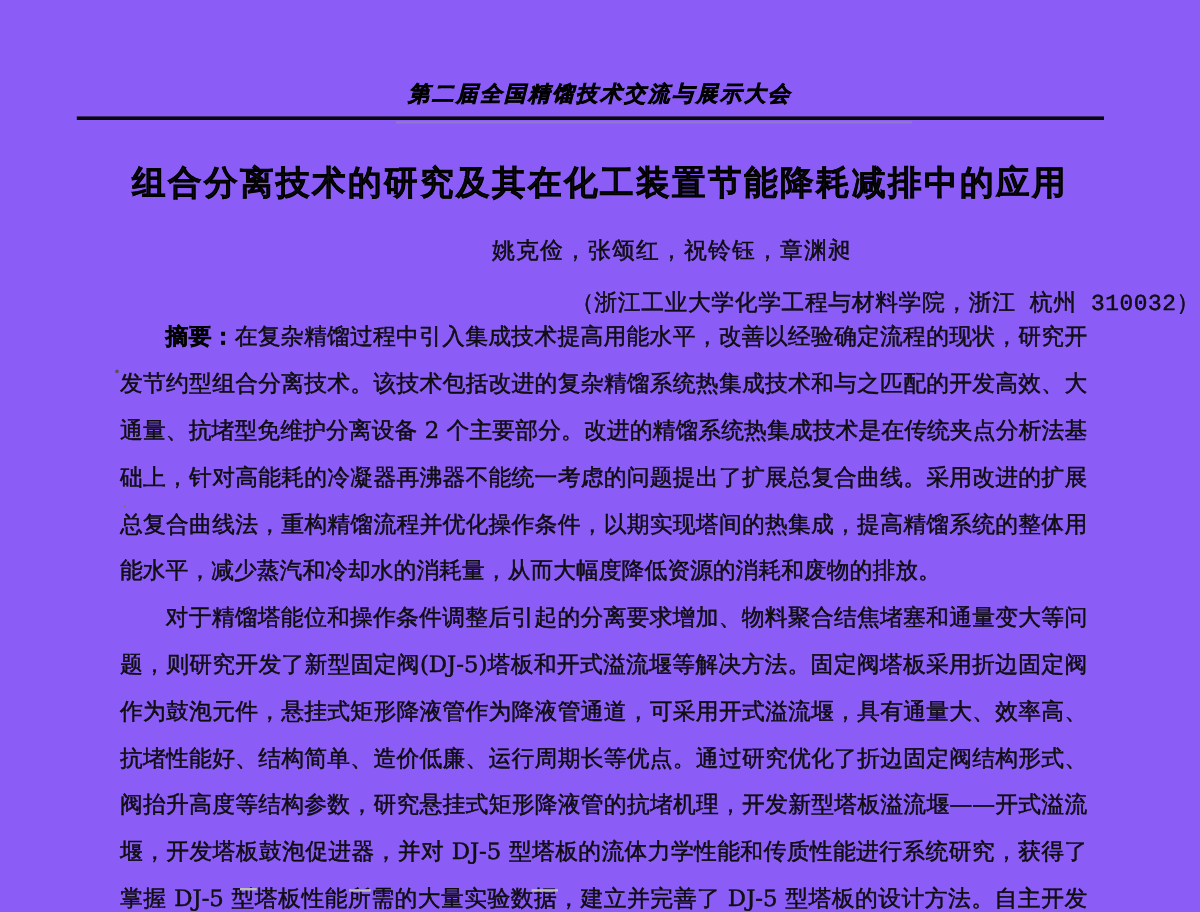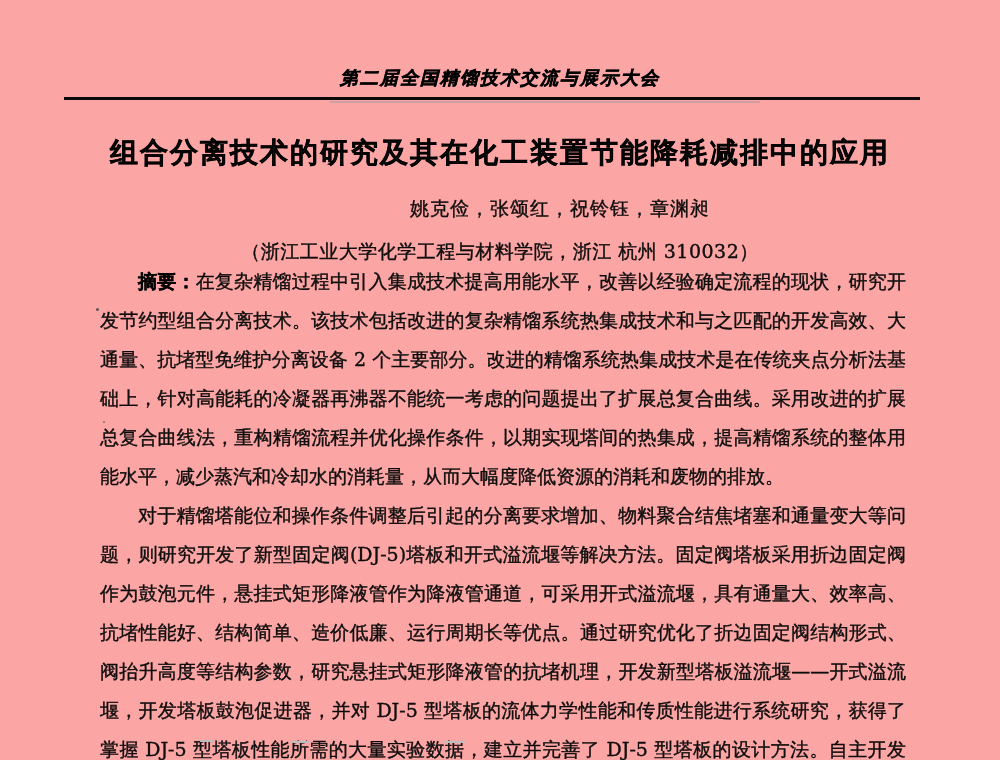--- a/index.html
+++ b/index.html
@@ -4,21 +4,21 @@
 <style>
   html, body {
     margin: 0;
     padding: 0;
     background: #ffffff;
   }
   .page {
     position: relative;
     width: 1000px;
     height: 760px;
-    background: #fca5a5;
+    background: #8b5cf6;
     overflow: hidden;
     color: #111111;
     font-family: "DejaVu Serif", serif;
   }
   .scan-header {
     position: absolute;
     top: 66px;
     left: 0;
     width: 100%;
     text-align: center;
@@ -67,23 +67,24 @@
     font-size: 19px;
     letter-spacing: 1px;
     margin-left: 44px;
     -webkit-text-stroke: 0.35px #000;
   }
   .affiliation {
     position: absolute;
     top: 239px;
     left: 0;
     width: 100%;
-    text-align: center;
+    text-align: right;
     font-size: 19px;
     letter-spacing: 0.5px;
+    font-family: Liberation Mono, monospace;
     -webkit-text-stroke: 0.35px #000;
   }
   .body-text {
     position: absolute;
     top: 262px;
     left: 100px;
     width: 806px;
     font-size: 19px;
     line-height: 39px;
     text-align: justify;

